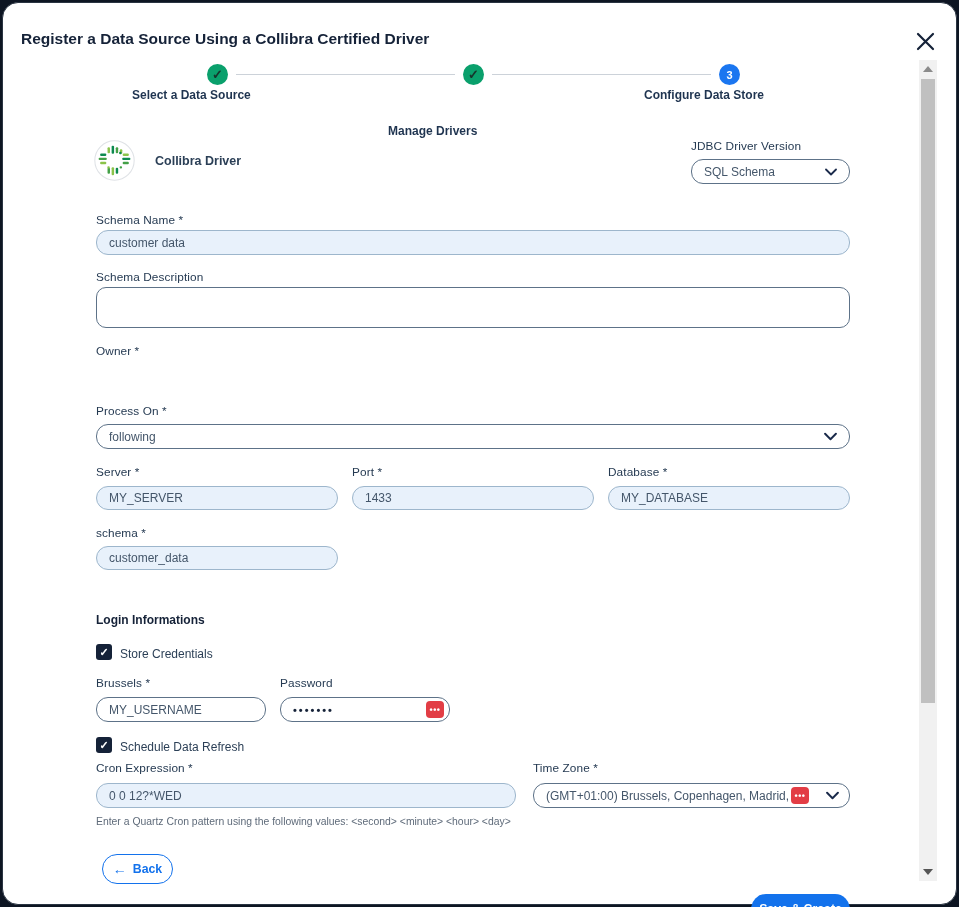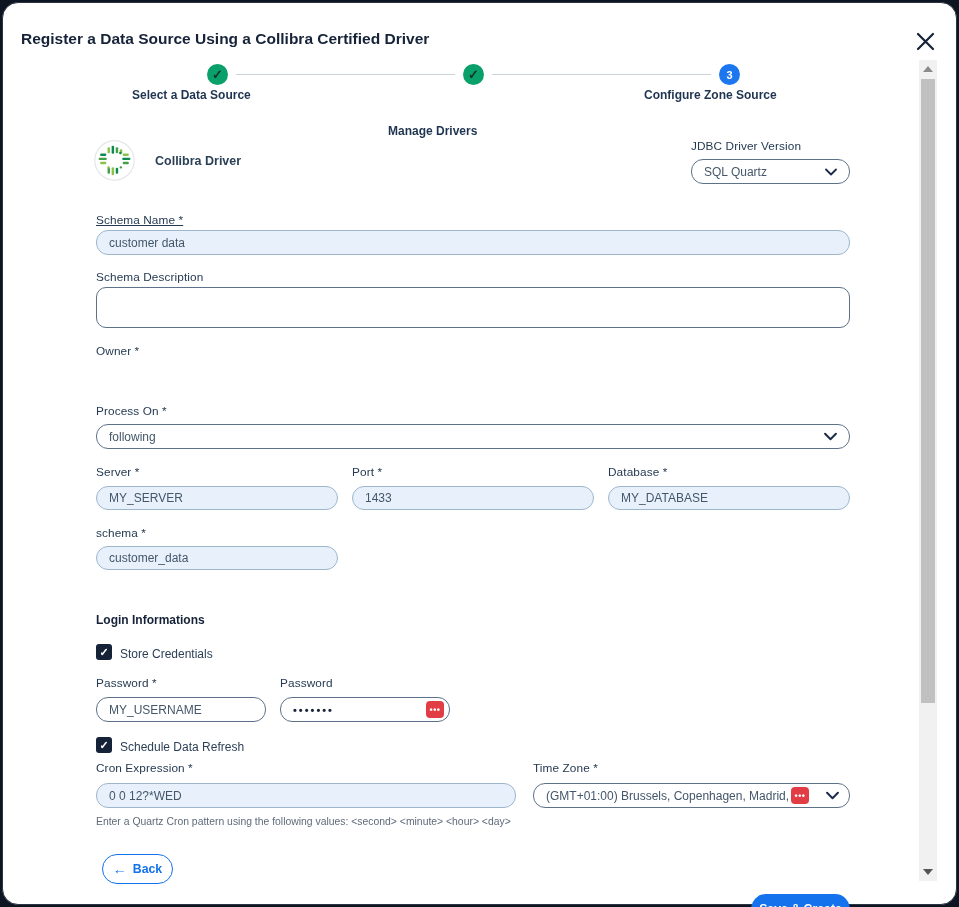--- a/index.html
+++ b/index.html
@@ -108,21 +108,21 @@
     <div class="step-line" style="left:233px; width:219px;"></div>
     <div class="step-circle done" style="left:460px;">
       <span>✓</span>
     </div>
     <div class="step-line" style="left:489px; width:219px;"></div>
     <div class="step-circle current" style="left:716px;">
       <span>3</span>
     </div>
     <div class="step-label" style="left:129px;">Select a Data Source</div>
     <div class="step-label" style="left:385px;margin-top:36px;">Manage Drivers</div>
-    <div class="step-label" style="left:641px;">Configure Zone Source</div>
+    <div class="step-label" style="left:641px;">Configure Data Store</div>
   </div>
 
   <div class="abs" style="left:91px; top:137px; width:41px; height:41px;">
     <svg width="41" height="41" viewBox="0 0 40 40">
       <circle cx="20" cy="20" r="19.2" fill="#ffffff" stroke="#dfe2e6" stroke-width="1"></circle>
 
       <rect x="13.2" y="7" width="2.4" height="6" rx="1" fill="#8bc34a"></rect>
       <rect x="17.2" y="5.5" width="2.4" height="8" rx="1" fill="#0c8a4f"></rect>
       <rect x="21.2" y="7" width="2.4" height="6" rx="1" fill="#43a047"></rect>
       <rect x="25.2" y="9" width="2.4" height="4.5" rx="1" fill="#8bc34a"></rect>
@@ -141,29 +141,29 @@
 
       <rect x="24.5" y="11.5" width="2.4" height="2.4" rx="1" fill="#0c8a4f"></rect>
       <rect x="13" y="25.5" width="2.4" height="2.4" rx="1" fill="#8bc34a"></rect>
       <rect x="25" y="25.5" width="2.4" height="2.4" rx="1" fill="#43a047"></rect>
     </svg>
   </div>
   <div class="abs" style="left:152px; top:151px; font-size:12.5px; font-weight:bold; color:#2b3f56;">Collibra Driver</div>
 
   <div class="abs label" style="left:688px; top:136px;">JDBC Driver Version</div>
   <div class="selectbox" style="left:688px; top:156px; width:159px;">
-    <span>SQL Quartz</span>
+    <span>SQL Schema</span>
     <span class="chevron">
       <svg width="12" height="8" viewBox="0 0 12 8">
           <path d="M1 1.5 L6 6.5 L11 1.5" stroke="#1b2b4b" stroke-width="1.8" fill="none" stroke-linecap="round" stroke-linejoin="round"></path>
         </svg>
     </span>
   </div>
 
-  <div class="abs label" style="left:93px; top:210px;text-decoration:underline;">Schema Name *</div>
+  <div class="abs label" style="left:93px; top:210px;">Schema Name *</div>
   <input class="field filled" style="left: 93px; top: 227px; width: 754px;" value="customer data">
 
   <div class="abs label" style="left:93px; top:267px;">Schema Description</div>
   <textarea class="field" style="left: 93px; top: 284px; width: 754px; height: 41px; border-radius: 10px; resize: none; padding-top: 6px;"></textarea>
 
   <div class="abs label" style="left:93px; top:341px;">Owner *</div>
 
   <div class="abs label" style="left:93px; top:401px;">Process On *</div>
   <div class="selectbox" style="left:93px; top:421px; width:754px;">
     <span>following</span>
@@ -185,21 +185,21 @@
   <div class="abs label" style="left:93px; top:523px;">schema *</div>
   <input class="field filled" style="left: 93px; top: 543px; width: 242px; height: 24px;" value="customer_data">
 
   <div class="abs section-heading" style="left:93px; top:610px;">Login Informations</div>
 
   <div class="checkbox" style="left:93px; top:641px;">
     <span>✓</span>
   </div>
   <div class="abs check-label" style="left:117px; top:644px;">Store Credentials</div>
 
-  <div class="abs label" style="left:93px; top:673px;">Password *</div>
+  <div class="abs label" style="left:93px; top:673px;">Brussels *</div>
   <div class="abs label" style="left:277px; top:673px;">Password</div>
 
   <input class="field" style="left: 93px; top: 694px; width: 170px;" value="MY_USERNAME">
 
   <div class="selectbox" style="left:277px; top:694px; width:170px; padding-right:5px;">
     <span style="font-size:11px; letter-spacing:2px; color:#152238; font-weight:bold;">•••••••</span>
     <span class="pm-icon" style="margin-left:auto;">•••</span>
   </div>
 
   <div class="checkbox" style="left:93px; top:734px;">

